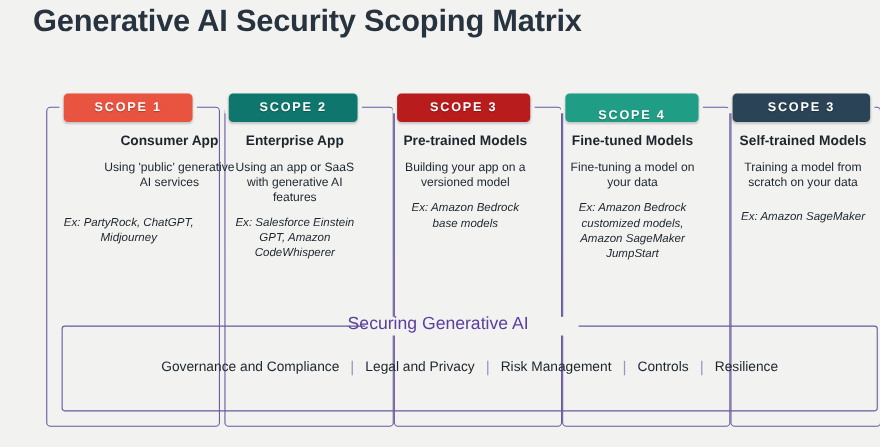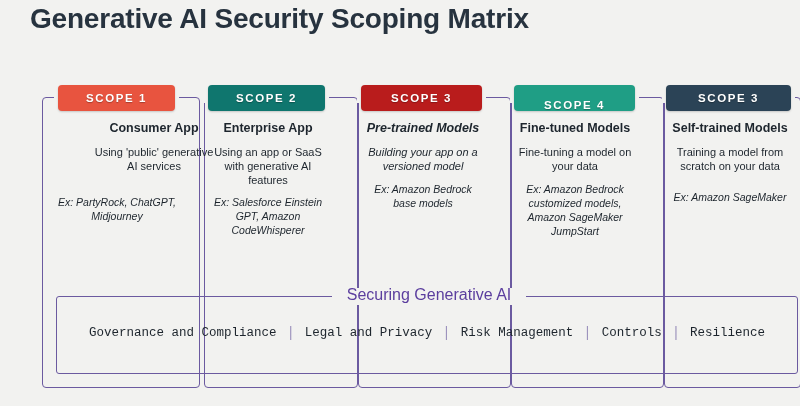--- a/index.html
+++ b/index.html
@@ -86,31 +86,30 @@
   }
   #securing-title-mask{
     position:absolute;
     left:316px;top:288px;width:194px;height:17px;
     background:#f2f2f0;
     z-index:6;
   }
   #securing-title{
     position:absolute;
     left:300px;top:284px;width:226px;
-    text-align:center;
+    text-align:left;
     font-size:16px;color:#5b3e9e;font-weight:normal;
     line-height:22px;white-space:nowrap;
     z-index:7;
   }
   #pillars{
     position:absolute;
     left:40px;top:326px;width:742px;
     display:flex;align-items:center;justify-content:center;
     z-index:7;
-    font-family:Liberation Mono, monospace;
   }
   .pillar{
     font-size:12.5px;color:#1d252d;font-weight:normal;
     white-space:nowrap;
     padding:0 9px;
   }
   .pillar-sep{
     color:#9d93bd;font-size:14px;line-height:14px;
     padding:0 1px;
     user-select:none;
@@ -142,21 +141,21 @@
       <div class="scope-body" style="left: 196px; top: 120px; width: 112px;">
         <div class="scope-name">Enterprise App</div>
         <div class="scope-desc">Using an app or SaaS with generative AI features</div>
       </div>
       <div class="scope-ex" style="left: 196px; top: 195px; width: 112px;">Ex: Salesforce Einstein GPT, Amazon CodeWhisperer</div>
       <div class="scope-outline" style="left: 342px; top: 97px; width: 153px; height: 291px;"></div>
       <div class="outline-mask" style="left: 341px; top: 93px; width: 129px; height: 10px;"></div>
       <div class="scope-header" style="left: 345px; top: 85px; width: 121px; height: 26px; background: #b91c1c;">
         <span>SCOPE 3</span>
       </div>
-      <div class="scope-body" style="left: 348px; top: 120px; width: 118px; font-style: italic;">
+      <div class="scope-body" style="left: 348px; top: 120px; width: 118px;">
         <div class="scope-name">Pre-trained Models</div>
         <div class="scope-desc">Building your app on a versioned model</div>
       </div>
       <div class="scope-ex" style="left: 348px; top: 182px; width: 118px;">Ex: Amazon Bedrock base models</div>
       <div class="scope-outline" style="left: 495px; top: 97px; width: 153px; height: 291px;"></div>
       <div class="outline-mask" style="left: 494px; top: 93px; width: 129px; height: 10px;"></div>
       <div class="scope-header" style="left: 498px; top: 85px; width: 121px; height: 26px; background: rgb(31, 158, 133); align-items: flex-end;">
         <span>SCOPE 4</span>
       </div>
       <div class="scope-body" style="left: 500px; top: 120px; width: 118px;">

